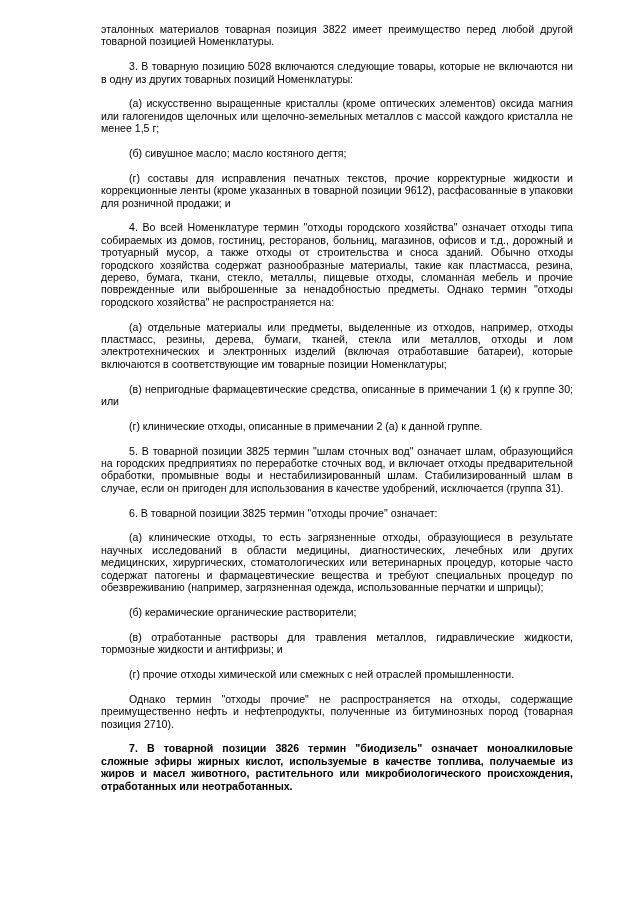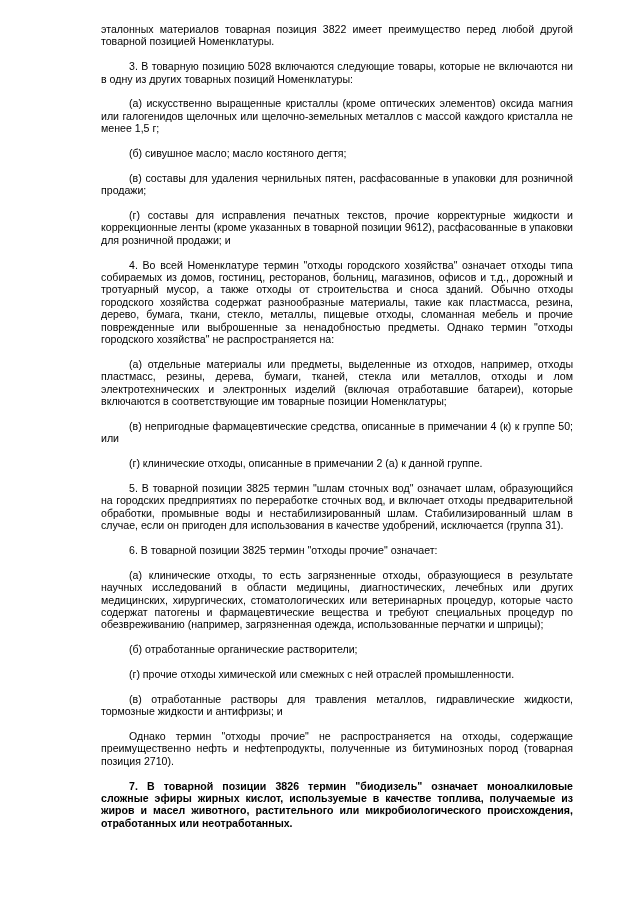--- a/index.html
+++ b/index.html
@@ -38,27 +38,26 @@
   }
 </style>
 </head>
 <body>
 
 <div class="page">
   <p class="continuation">эталонных материалов товарная позиция 3822 имеет преимущество перед любой другой товарной позицией Номенклатуры.</p>
   <p>3. В товарную позицию 5028 включаются следующие товары, которые не включаются ни в одну из других товарных позиций Номенклатуры:</p>
   <p>(а) искусственно выращенные кристаллы (кроме оптических элементов) оксида магния или галогенидов щелочных или щелочно-земельных металлов с массой каждого кристалла не менее 1,5 г;</p>
   <p>(б) сивушное масло; масло костяного дегтя;</p>
-  <p>(в) составы для удаления чернильных пятен, расфасованные в упаковки для розничной продажи;</p>
   <p>(г) составы для исправления печатных текстов, прочие корректурные жидкости и коррекционные ленты (кроме указанных в товарной позиции 9612), расфасованные в упаковки для розничной продажи; и</p>
   <p>4. Во всей Номенклатуре термин "отходы городского хозяйства" означает отходы типа собираемых из домов, гостиниц, ресторанов, больниц, магазинов, офисов и т.д., дорожный и тротуарный мусор, а также отходы от строительства и сноса зданий. Обычно отходы городского хозяйства содержат разнообразные материалы, такие как пластмасса, резина, дерево, бумага, ткани, стекло, металлы, пищевые отходы, сломанная мебель и прочие поврежденные или выброшенные за ненадобностью предметы. Однако термин "отходы городского хозяйства" не распространяется на:</p>
   <p>(а) отдельные материалы или предметы, выделенные из отходов, например, отходы пластмасс, резины, дерева, бумаги, тканей, стекла или металлов, отходы и лом электротехнических и электронных изделий (включая отработавшие батареи), которые включаются в соответствующие им товарные позиции Номенклатуры;</p>
-  <p>(в) непригодные фармацевтические средства, описанные в примечании 4 (к) к группе 50; или</p>
+  <p>(в) непригодные фармацевтические средства, описанные в примечании 1 (к) к группе 30; или</p>
   <p>(г) клинические отходы, описанные в примечании 2 (а) к данной группе.</p>
   <p>5. В товарной позиции 3825 термин "шлам сточных вод" означает шлам, образующийся на городских предприятиях по переработке сточных вод, и включает отходы предварительной обработки, промывные воды и нестабилизированный шлам. Стабилизированный шлам в случае, если он пригоден для использования в качестве удобрений, исключается (группа 31).</p>
   <p>6. В товарной позиции 3825 термин "отходы прочие" означает:</p>
   <p>(а) клинические отходы, то есть загрязненные отходы, образующиеся в результате научных исследований в области медицины, диагностических, лечебных или других медицинских, хирургических, стоматологических или ветеринарных процедур, которые часто содержат патогены и фармацевтические вещества и требуют специальных процедур по обезвреживанию (например, загрязненная одежда, использованные перчатки и шприцы);</p>
-  <p>(б) отработанные органические растворители;</p>
+  <p>(б) керамические органические растворители;</p>
+  <p>(в) отработанные растворы для травления металлов, гидравлические жидкости, тормозные жидкости и антифризы; и</p>
   <p>(г) прочие отходы химической или смежных с ней отраслей промышленности.</p>
-  <p>(в) отработанные растворы для травления металлов, гидравлические жидкости, тормозные жидкости и антифризы; и</p>
   <p>Однако термин "отходы прочие" не распространяется на отходы, содержащие преимущественно нефть и нефтепродукты, полученные из битуминозных пород (товарная позиция 2710).</p>
   <p>7. В товарной позиции 3826 термин "биодизель" означает моноалкиловые сложные эфиры жирных кислот, используемые в качестве топлива, получаемые из жиров и масел животного, растительного или микробиологического происхождения, отработанных или неотработанных.</p>
 </div>
 
 </body></html>

